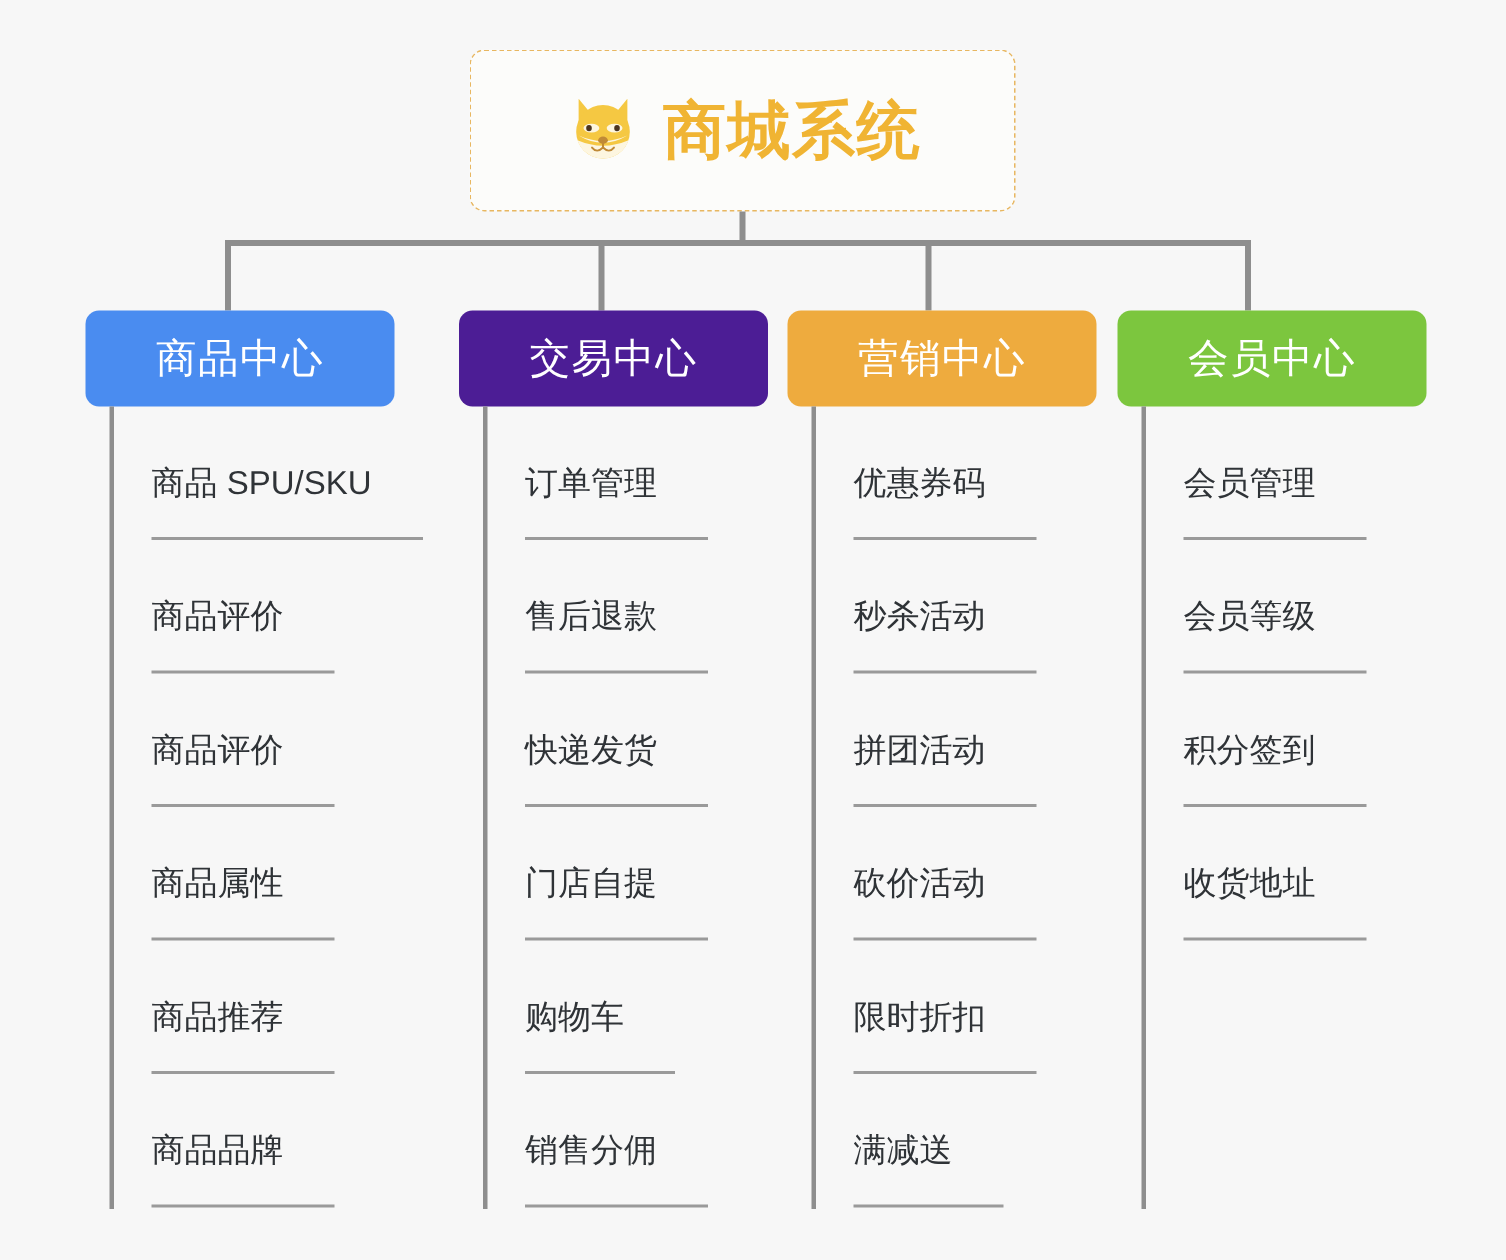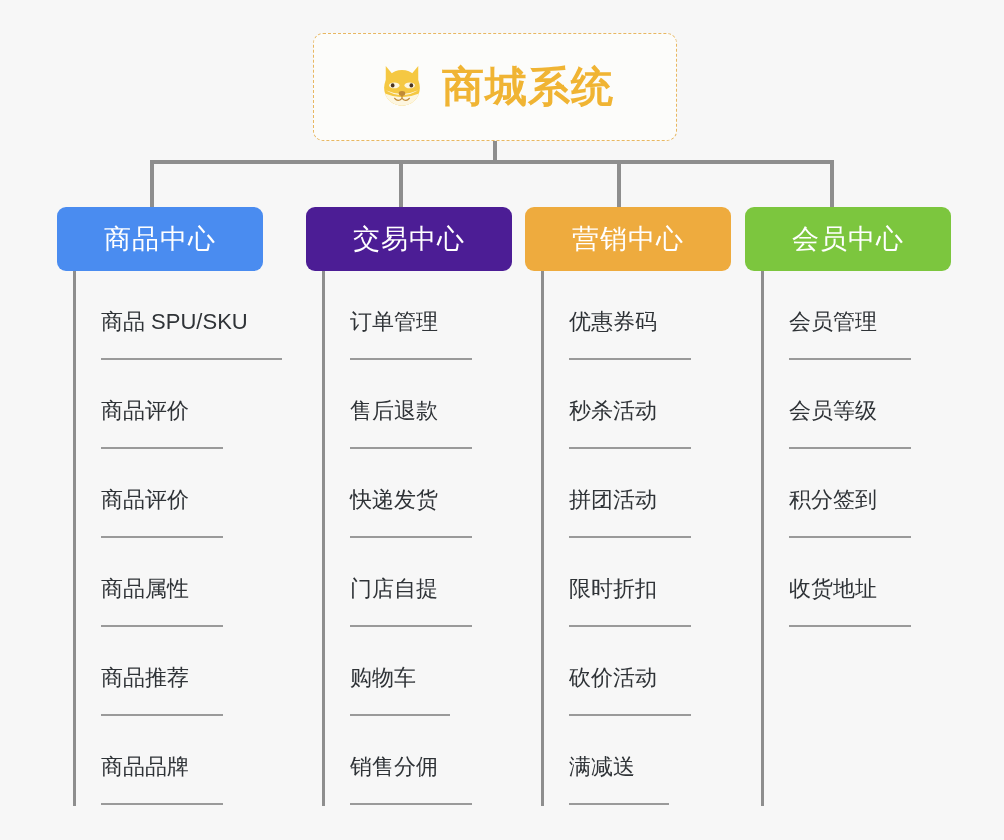--- a/index.html
+++ b/index.html
@@ -214,24 +214,24 @@
       <div class="leaf">
           <span class="leaf-label">优惠券码</span>
         </div>
       <div class="leaf">
           <span class="leaf-label">秒杀活动</span>
         </div>
       <div class="leaf">
           <span class="leaf-label">拼团活动</span>
         </div>
       <div class="leaf">
+          <span class="leaf-label">砍价活动</span>
+        </div>
+      <div class="leaf">
           <span class="leaf-label">限时折扣</span>
-        </div>
-      <div class="leaf">
-          <span class="leaf-label">砍价活动</span>
         </div>
       <div class="leaf">
           <span class="leaf-label">满减送</span>
         </div>
     </div>
   </div>
 
   <div class="column" style="left:745px;">
     <div class="cat-header" style="background: rgb(124, 198, 62);">
       <span>会员中心</span>

